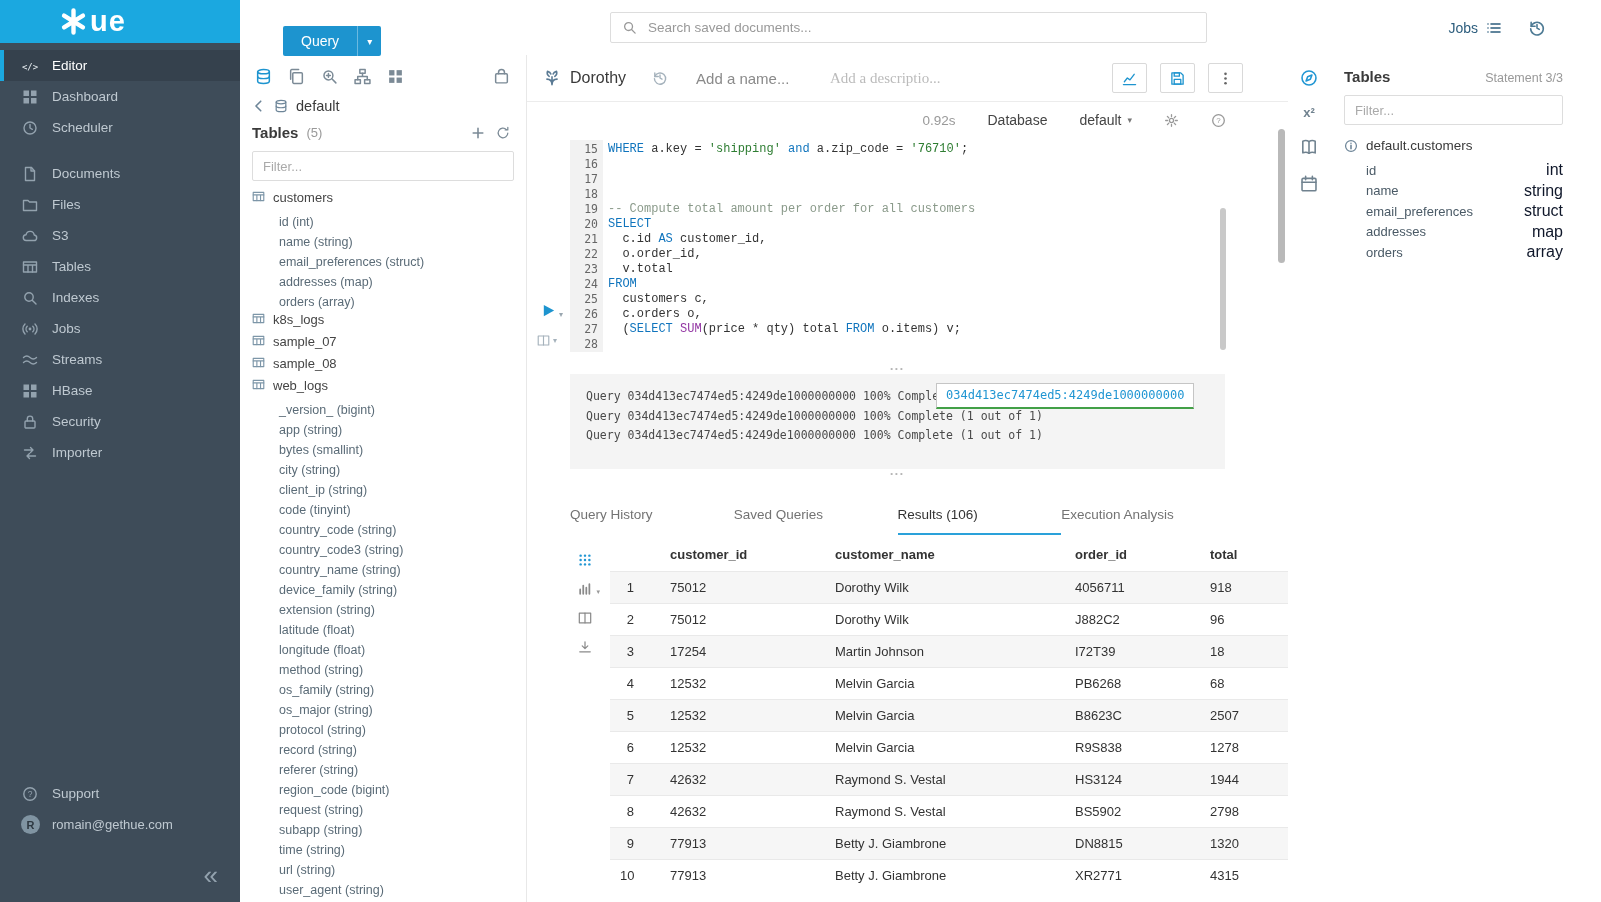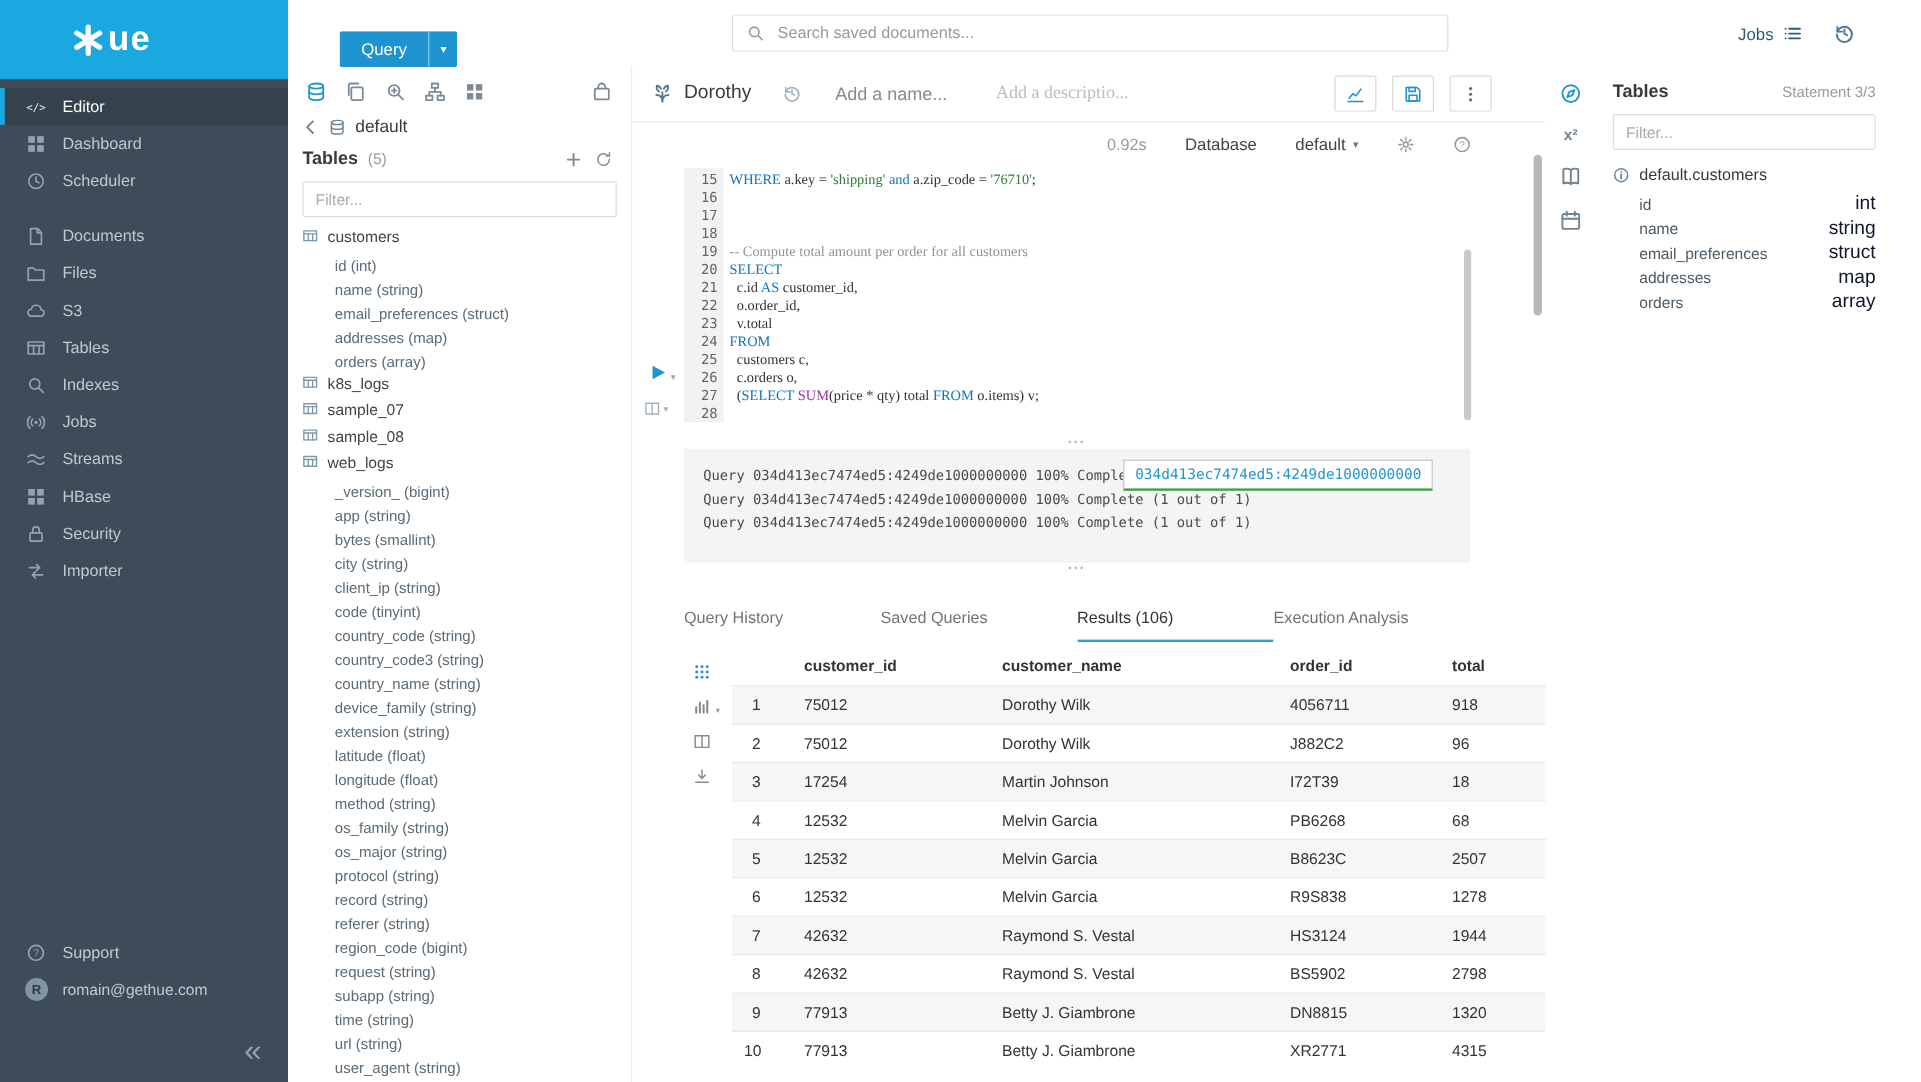--- a/index.html
+++ b/index.html
@@ -17,21 +17,21 @@
   .search-box .icon{color:#999;font-size:15px}
   .search-box input{border:none;outline:none;flex:1;font-size:13.5px;color:#444;font-family:inherit;background:transparent}
   .search-box input::placeholder{color:#999}
   .topbar-right{position:absolute;right:0;top:0;height:55px;display:flex;align-items:center;gap:26px;padding-right:55px}
   .jobs-link{display:flex;align-items:center;gap:8px;color:#2c5d7d;font-size:14px;cursor:pointer}
   .jobs-link .icon{font-size:16px}
   .history-top{color:#4d7a94;font-size:18px;cursor:pointer}
 
   
   .sidenav{position:absolute;left:0;top:0;width:240px;height:902px;background:#3e4c59;z-index:4}
-  .logo{height:66px;background:#1ba8e0;display:flex;align-items:center;gap:3px;padding-left:60px;cursor:pointer}
+  .logo{height:43px;background:#1ba8e0;display:flex;align-items:center;gap:3px;padding-left:60px;cursor:pointer}
   .logo .icon{font-size:27px;color:#fff}
   .logo-text{color:#fff;font-size:29px;font-weight:bold;letter-spacing:1px;line-height:1}
   .nav-items{padding-top:7px}
   .nav-item{display:flex;align-items:center;gap:13px;height:31px;padding-left:21px;color:#bfc9d1;font-size:13.5px;cursor:pointer}
   .nav-item .icon{font-size:16px;color:#93a2ae;width:18px}
   .nav-item.active{background:#35414d;color:#fff;box-shadow:inset 4px 0 0 #1ba8e0}
   .nav-item.active .icon{color:#e8eef2}
   .nav-item.grouped{margin-top:15px}
   .side-footer{position:absolute;left:0;bottom:62px;width:100%}
   .user-item{display:flex;align-items:center;gap:12px;height:31px;padding-left:21px;color:#bfc9d1;font-size:13px;cursor:pointer}
@@ -86,21 +86,21 @@
   .exec-row .gear,.exec-row .help{color:#999;font-size:15px;cursor:pointer;display:inline-flex}
 
   .editor{position:relative;display:flex;height:212px;margin:2px 62px 0 0}
   .run-strip{width:43px;position:relative;flex:none}
   .play-btn{position:absolute;left:14px;top:163px;color:#1d94cf;font-size:15px;cursor:pointer;display:inline-flex}
   .play-caret{position:absolute;left:32px;top:170px;color:#9aa7b0;font-size:8px;cursor:pointer}
   .strip-bottom{position:absolute;left:10px;top:194px;color:#a5b2bc;font-size:13px;display:flex;gap:3px;align-items:center;cursor:pointer}
   .strip-bottom .caret{font-size:8px}
   .gutter{width:28px;background:#f2f2f2;color:#666;font-family:"DejaVu Sans Mono",monospace;font-size:11.5px;text-align:right;padding:2px 5px 0 0;flex:none;box-sizing:content-box}
   .gut-line{height:15px;line-height:15px}
-  .code-area{flex:1;position:relative;padding:2px 0 0 5px;font-family:Liberation Serif, serif;font-size:12px;overflow:hidden}
+  .code-area{flex:1;position:relative;padding:2px 0 0 5px;font-family:Liberation Mono, monospace;font-size:12px;overflow:hidden}
   .code-line{height:15px;line-height:15px;white-space:pre}
   .tok-kw{color:#0f74bd}
   .tok-st{color:#2e7d32}
   .tok-cm{color:#8a9a8a}
   .tok-fn{color:#9336a3}
   .tok-pl{color:#333}
   .editor-scrollbar{position:absolute;right:0;top:68px;width:6px;height:142px;background:#c9c9c9;border-radius:3px;cursor:pointer}
   .main-scrollbar{position:absolute;right:3px;top:74px;width:7px;height:134px;background:#b9b9b9;border-radius:4px;cursor:pointer}
 
   .resize-handle{width:655px;margin-left:43px;text-align:center;color:#b5b5b5;font-size:8px;letter-spacing:2px;height:10px;line-height:10px;cursor:row-resize}

